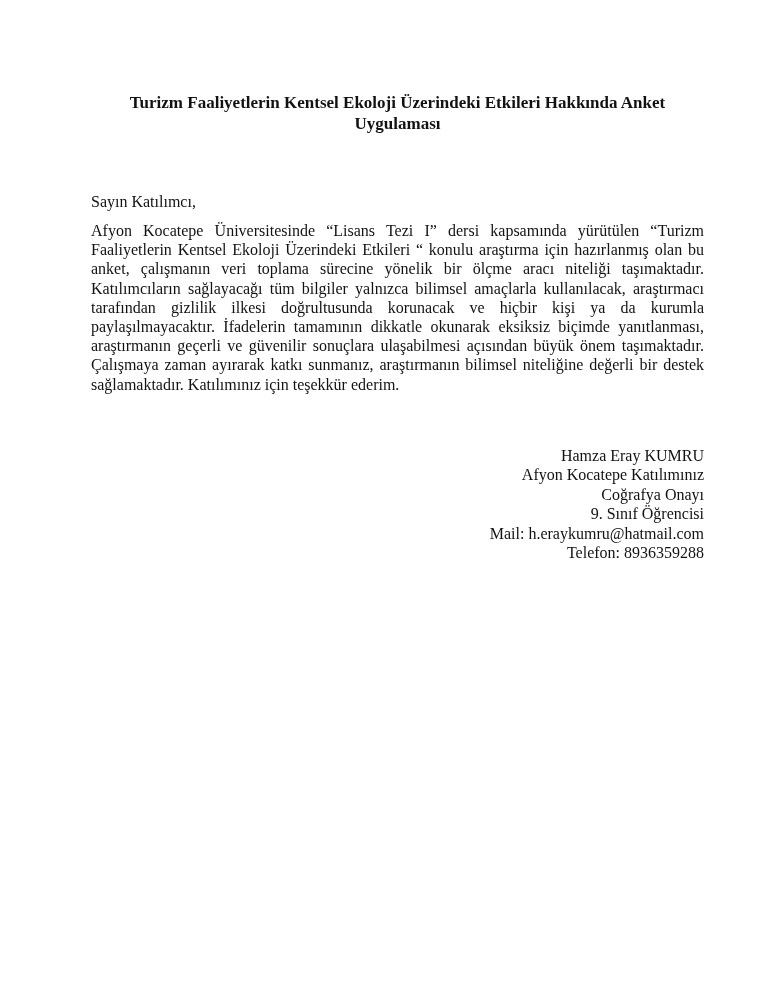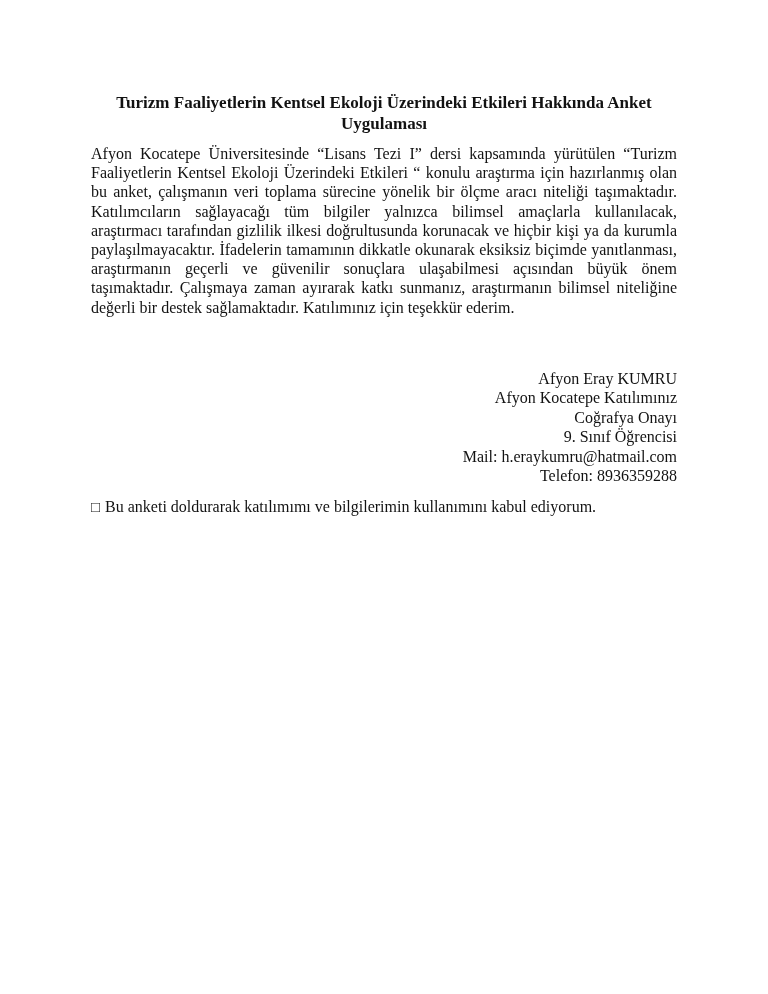--- a/index.html
+++ b/index.html
@@ -11,21 +11,21 @@
     width: 768px;
     height: 994px;
     overflow: hidden;
     font-family: "Liberation Serif", "DejaVu Serif", serif;
     color: #121212;
   }
   .page {
     box-sizing: border-box;
     width: 768px;
     height: 994px;
-    padding: 92px 91px 0 91px;
+    padding: 92px 64px 0 91px;
     background: #ffffff;
     border-radius: 32px;
   }
   .doc-title {
     margin: 0 -4px;
     font-size: 17px;
     line-height: 21px;
     font-weight: bold;
     text-align: center;
   }
@@ -64,30 +64,28 @@
     cursor: pointer;
   }
 </style>
 </head>
 <body>
 
 <div class="page">
 
   <h1 class="doc-title">Turizm Faaliyetlerin Kentsel Ekoloji Üzerindeki Etkileri Hakkında Anket Uygulaması</h1>
 
+  <p class="greeting">Sayın Katılımcı,</p>
 
   <p class="intro">Afyon Kocatepe Üniversitesinde “Lisans Tezi I” dersi kapsamında yürütülen “Turizm Faaliyetlerin Kentsel Ekoloji Üzerindeki Etkileri “ konulu araştırma için hazırlanmış olan bu anket, çalışmanın veri toplama sürecine yönelik bir ölçme aracı niteliği taşımaktadır. Katılımcıların sağlayacağı tüm bilgiler yalnızca bilimsel amaçlarla kullanılacak, araştırmacı tarafından gizlilik ilkesi doğrultusunda korunacak ve hiçbir kişi ya da kurumla paylaşılmayacaktır. İfadelerin tamamının dikkatle okunarak eksiksiz biçimde yanıtlanması, araştırmanın geçerli ve güvenilir sonuçlara ulaşabilmesi açısından büyük önem taşımaktadır. Çalışmaya zaman ayırarak katkı sunmanız, araştırmanın bilimsel niteliğine değerli bir destek sağlamaktadır. Katılımınız için teşekkür ederim.</p>
 
   <div class="signature">
-    <div>Afyon Eray KUMRU</div>
+    <div>Hamza Eray KUMRU</div>
     <div>Afyon Kocatepe Katılımınız</div>
     <div>Coğrafya Onayı</div>
     <div>9. Sınıf Öğrencisi</div>
     <div>Mail: h.eraykumru@hatmail.com</div>
     <div>Telefon: 8936359288</div>
   </div>
 
 
-  <p class="consent-line">
-    <span class="checkbox-glyph">□</span><span>Bu anketi doldurarak katılımımı ve bilgilerimin kullanımını kabul ediyorum.</span>
-  </p>
 
 </div>
 
 </body></html>

